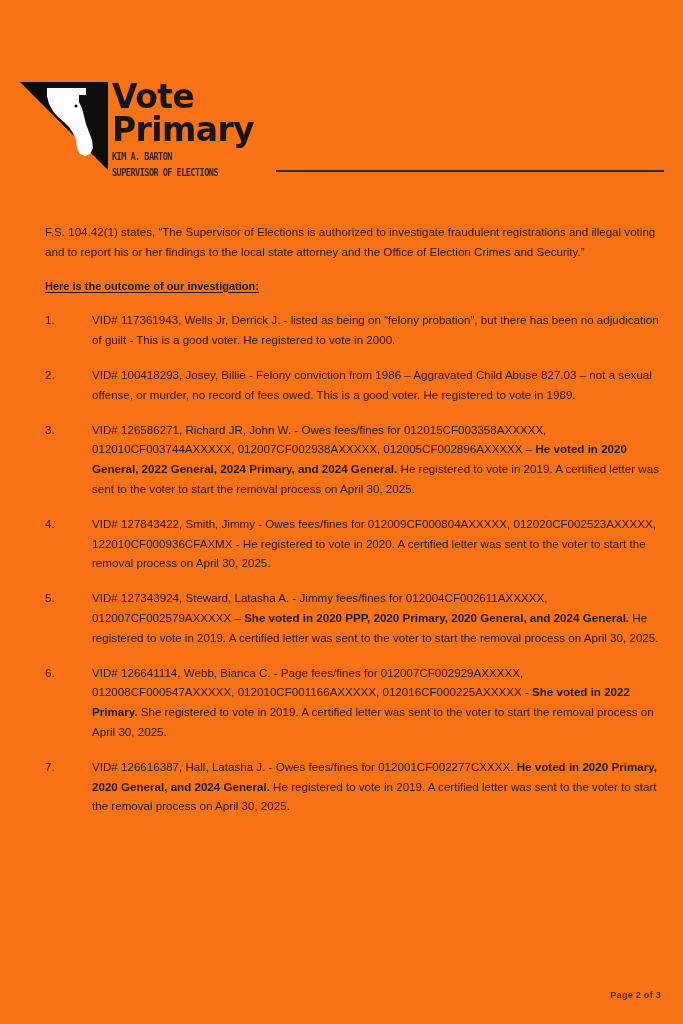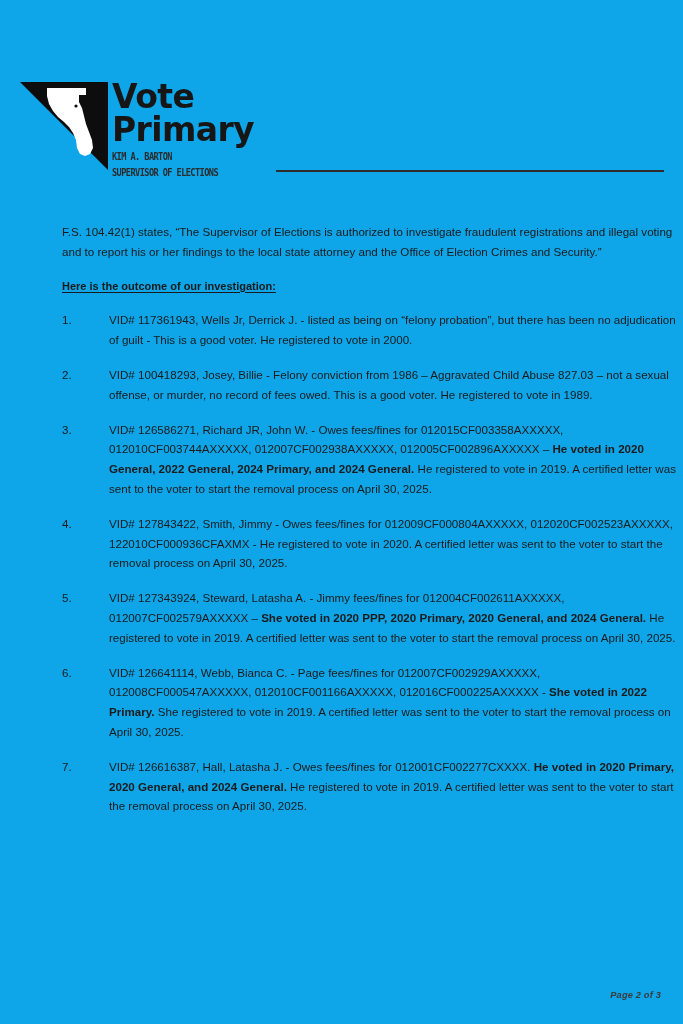--- a/index.html
+++ b/index.html
@@ -13,21 +13,21 @@
     height: 1024px;
     position: relative;
     font-family: "Liberation Sans", sans-serif;
     color: #1a1a1a;
     overflow: hidden;
   }
 
   .page {
     position: absolute;
     inset: 0;
-    background: #0ea5e9;
+    background: #f97316;
     padding: 0;
   }
 
   
   .letterhead {
     position: absolute;
     left: 20px;
     top: 80px;
     width: 645px;
     height: 105px;
@@ -88,21 +88,21 @@
     left: 256px;
     top: 90px;
     width: 388px;
     height: 2px;
     background: #2e2e2e;
   }
 
   
   .content {
     position: absolute;
-    left: 62px;
+    left: 45px;
     top: 222px;
     width: 615px;
     font-size: 11.6px;
     line-height: 19.8px;
     color: #1b1b1b;
   }
   .para {
     margin: 0 0 15px 0;
     text-align: left;
   }
@@ -142,21 +142,20 @@
     line-height: 19.8px;
   }
   .finding-text b { font-weight: bold; }
 
   
   .footer {
     position: absolute;
     right: 22px;
     bottom: 24px;
     font-size: 9.2px;
-    font-style: italic;
     font-weight: bold;
     color: #3a3a3a;
     letter-spacing: 0.2px;
   }
 </style>
 </head>
 <body>
 
 <div class="page">
 

